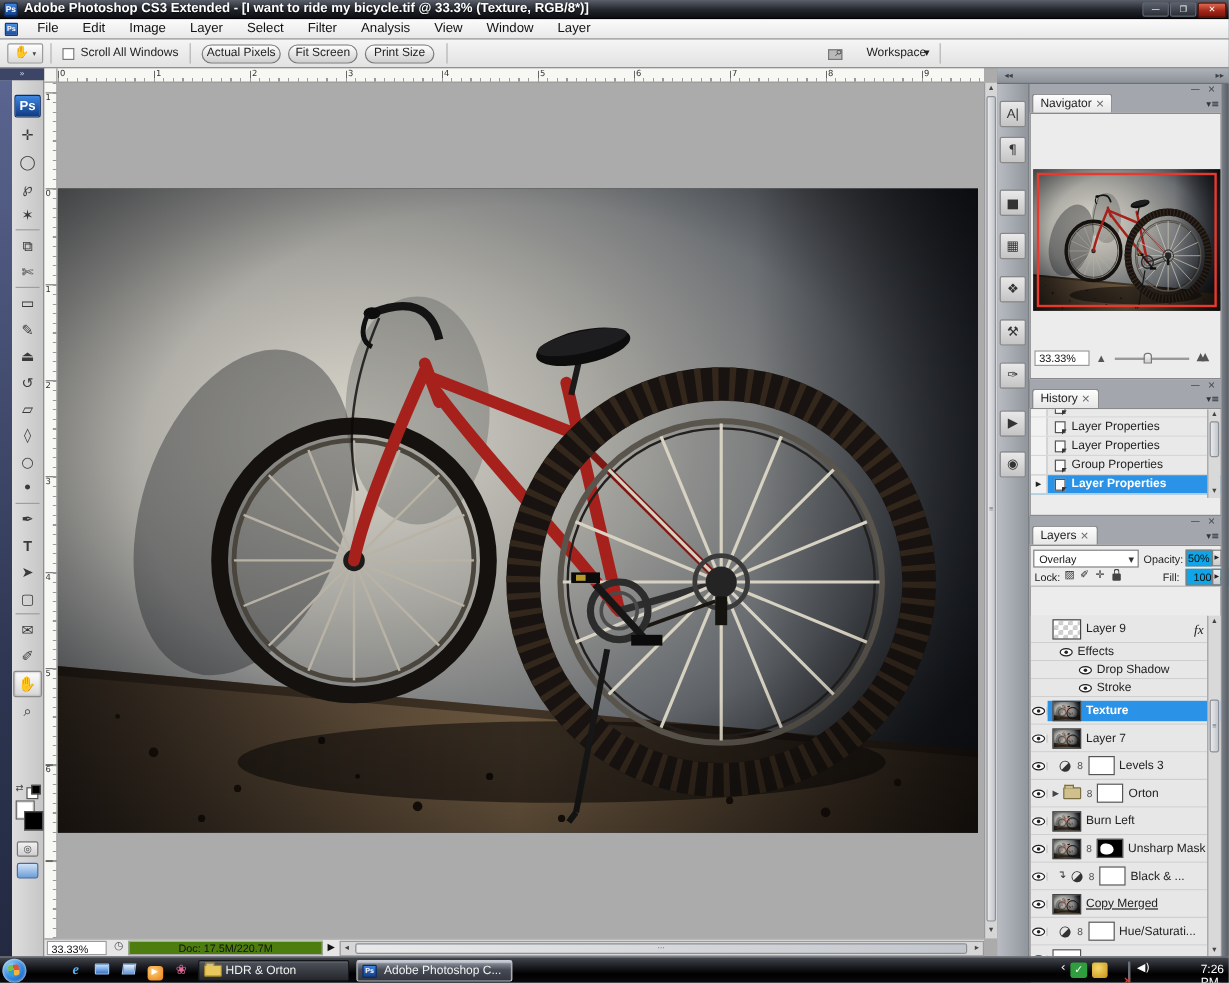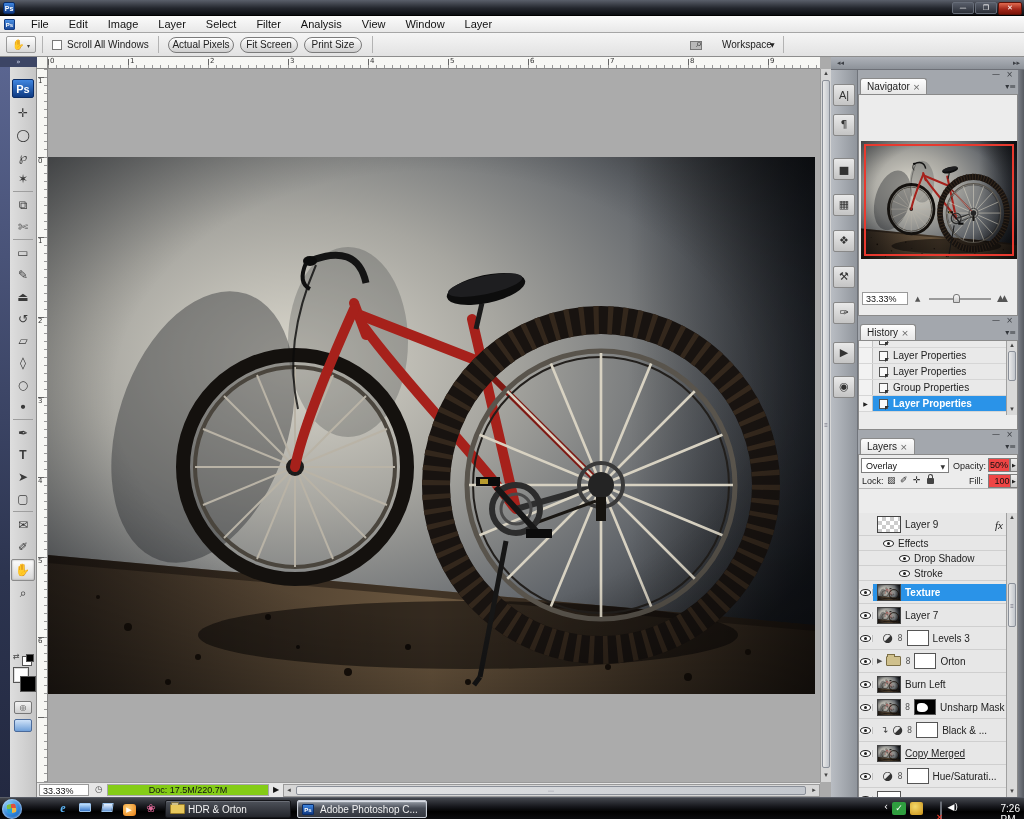--- a/index.html
+++ b/index.html
@@ -64,21 +64,21 @@
 #photo svg{display:block;width:767px;height:537px}
 
 #vscroll{position:absolute;left:783px;top:12px;width:11px;height:713px;background:#d6d6d6;border-left:1px solid #9a9a9a}
 #hscroll{position:absolute;left:246px;top:1px;width:537px;height:13px;background:#d6d6d6;border:1px solid #9a9a9a}
 .sarrow{position:absolute;color:#444;font-size:7px;line-height:9px;text-align:center;width:10px;height:10px}
 .sthumb{position:absolute;background:linear-gradient(90deg,#e9e9e9,#c2c6cc);border:1px solid #8a8f98;border-radius:2px;color:#667;font-size:6px;text-align:center}
 
 #statusbar{position:absolute;left:0;top:725px;width:783px;height:15px;background:#e6e6e6;border-top:1px solid #9a9a9a}
 #zoomfield{position:absolute;left:2px;top:1px;width:50px;height:12px;background:#fff;border:1px solid #9a9a9a;font-size:9px;padding:1px 3px}
 #clockico{position:absolute;left:58px;top:1px;font-size:9px;color:#555}
-#docfield{position:absolute;left:70px;top:1px;width:162px;height:12px;background:#84cc16;border:1px solid #a8a8a8;font-size:9px;text-align:center;line-height:10px}
+#docfield{position:absolute;left:70px;top:1px;width:162px;height:12px;background:#4d7c0f;border:1px solid #a8a8a8;font-size:9px;text-align:center;line-height:10px}
 #statmenu{position:absolute;left:236px;top:2px;font-size:8px;color:#111}
 
 
 #dock{position:absolute;left:831px;top:0;width:193px;height:740px;background:#8f949b}
 #docktop{position:absolute;left:0;top:0;width:193px;height:13px;background:linear-gradient(#aeb2b9,#8d9299);border-bottom:1px solid #6d7077;color:#3d4046;font-size:7px;line-height:12px}
 #docktop .cl{position:absolute;left:6px}
 #docktop .cr{position:absolute;right:4px}
 #iconstrip{position:absolute;left:0;top:13px;width:27px;height:727px;background:linear-gradient(90deg,#b9bdc3,#90959c);border-right:1px solid #70747b}
 .dockico{position:absolute;left:2px;width:22px;height:22px;border:1px solid #888;border-radius:2px;background:linear-gradient(#e9e9e9,#c4c4c4);color:#333;font-size:11px;text-align:center;line-height:20px}
 #panels{position:absolute;left:27px;top:13px;width:160px;height:727px;background:#a3a7ad}
@@ -111,21 +111,21 @@
 .hrow.sel{background:#2a93e8}
 .hrow.sel .hlabel{color:#fff;font-weight:bold}
 .trashico{width:8px;height:9px;border:1px solid #555;border-top:3px solid #555;border-radius:0 0 2px 2px}
 .pscroll{position:absolute;right:0;top:0;width:11px;background:#d9d9d9;border-left:1px solid #a0a0a0}
 
 
 #lctrl{position:absolute;left:0;top:24px;width:158px;height:34px;background:#ececec;border-bottom:1px solid #b5b5b5}
 #blendsel{position:absolute;left:2px;top:3px;width:88px;height:15px;background:#fff;border:1px solid #7e7e7e;font-size:9px;padding:2px 4px}
 #blendsel .dd{position:absolute;right:3px;top:4px;font-size:6px;color:#333}
 .ctl-label{position:absolute;font-size:9px;color:#222}
-.ctl-field{position:absolute;height:14px;background:#ef4444;border:1px solid #7e7e7e;font-size:9px;text-align:center;line-height:12px}
+.ctl-field{position:absolute;height:14px;background:#0ea5e9;border:1px solid #7e7e7e;font-size:9px;text-align:center;line-height:12px}
 .ctl-btn{position:absolute;width:8px;height:14px;background:linear-gradient(#eee,#ccc);border:1px solid #7e7e7e;font-size:5px;text-align:center;line-height:13px;color:#222}
 .lockico{position:absolute;top:20px;font-size:9px;color:#333}
 .padlock{position:absolute;top:23px;width:7px;height:6px;background:#444;border-radius:1px}
 .padlock::before{content:"";position:absolute;top:-4px;left:1px;width:3px;height:4px;border:1px solid #444;border-bottom:none;border-radius:3px 3px 0 0}
 
 #llist{position:absolute;left:0;top:58px;width:158px;height:284px;background:#e7e7e7;overflow:hidden}
 .lrow{display:flex;align-items:center;border-bottom:1px solid #cfcfcf;background:#e7e7e7}
 .lrow .eyecol{width:14px;border-right:1px solid #c2c2c2;background:#f0f0f0;display:flex;align-items:center;justify-content:center}
 .lrow .lbody{flex:1;display:flex;align-items:center;gap:4px;padding-left:4px;position:relative}
 .lrow.sel .lbody{background:#2a93e8}
@@ -270,20 +270,21 @@
 
     <line x1="458" y1="384" x2="432" y2="520" stroke="#161616" stroke-width="5"></line>
     <line x1="432" y1="520" x2="426" y2="528" stroke="#161616" stroke-width="5"></line>
     <rect x="0" y="0" width="767" height="537" fill="url(#vigg)"></rect>
   </g>
 </defs>
 </svg>
 
 <div id="titlebar">
   <div class="appico">Ps</div>
+  <div class="ttl">Adobe Photoshop CS3 Extended - [I want to ride my bicycle.tif @ 33.3% (Texture, RGB/8*)]</div>
   <div class="winbtn g" id="btn-min">—</div>
   <div class="winbtn g" id="btn-max">❐</div>
   <div class="winbtn g" id="btn-close">✕</div>
 </div>
 
 <div id="menubar">
   <div class="docico">Ps</div>
   <span class="mitem">File</span>
   <span class="mitem">Edit</span>
   <span class="mitem">Image</span>

